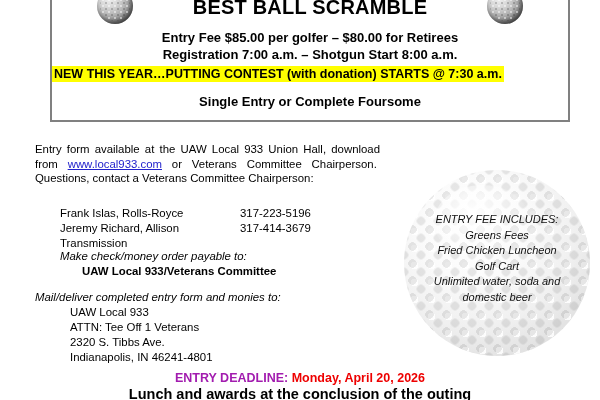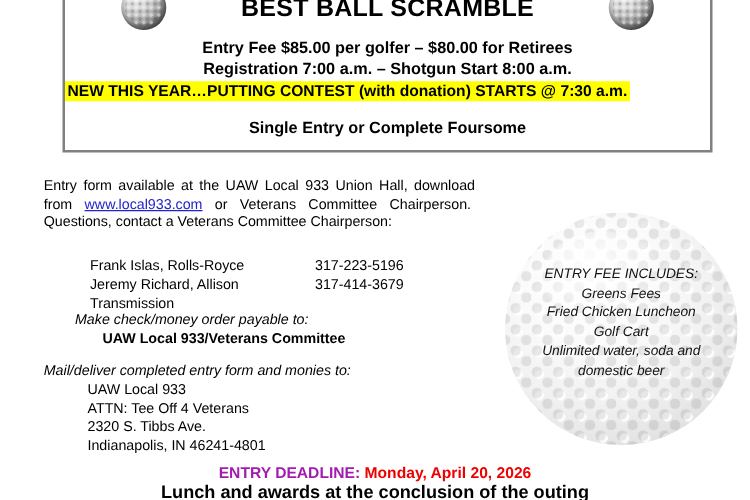--- a/index.html
+++ b/index.html
@@ -126,21 +126,20 @@
   
   .contacts {
     position: absolute;
     left: 60px;
     top: 206px;
     font-size: 11.4px;
     line-height: 15px;
   }
   .contacts .row {
     display: flex;
-    margin-left: 12px;
   }
   .contacts .who   { width: 180px; }
   .contacts .phone { white-space: nowrap; }
 
   
   .payable {
     position: absolute;
     left: 60px;
     top: 249px;
     font-size: 11.4px;
@@ -271,21 +270,21 @@
   </div>
 
   <div class="payable">
     <div class="lead">Make check/money order payable to:</div>
     <div class="payee">UAW Local 933/Veterans Committee</div>
   </div>
 
   <div class="mailto">
     <div class="lead">Mail/deliver completed entry form and monies to:</div>
     <div class="addr">UAW Local 933</div>
-    <div class="addr">ATTN: Tee Off 4 Veterans</div>
+    <div class="addr">ATTN: Tee Off 1 Veterans</div>
     <div class="addr">2320 S. Tibbs Ave.</div>
     <div class="addr">Indianapolis, IN 46241-4801</div>
   </div>
 
   <div class="big-ball">
     <div class="dimples"></div>
     <div class="gloss"></div>
     <div class="ball-text">
       <div class="hdr">ENTRY FEE INCLUDES:</div>
       <div>Greens Fees</div>

